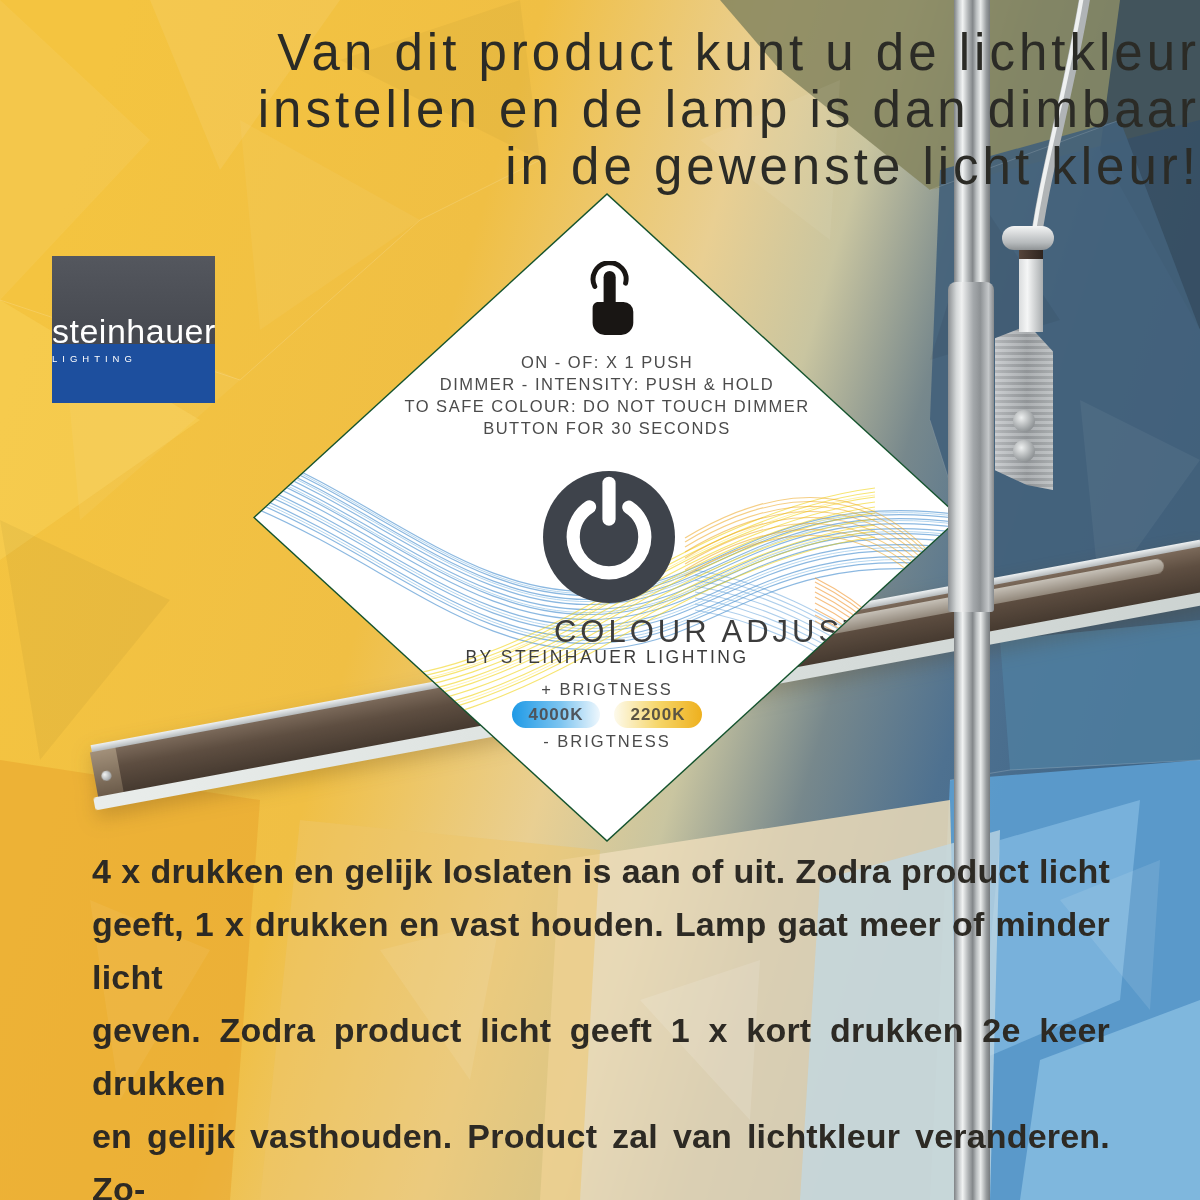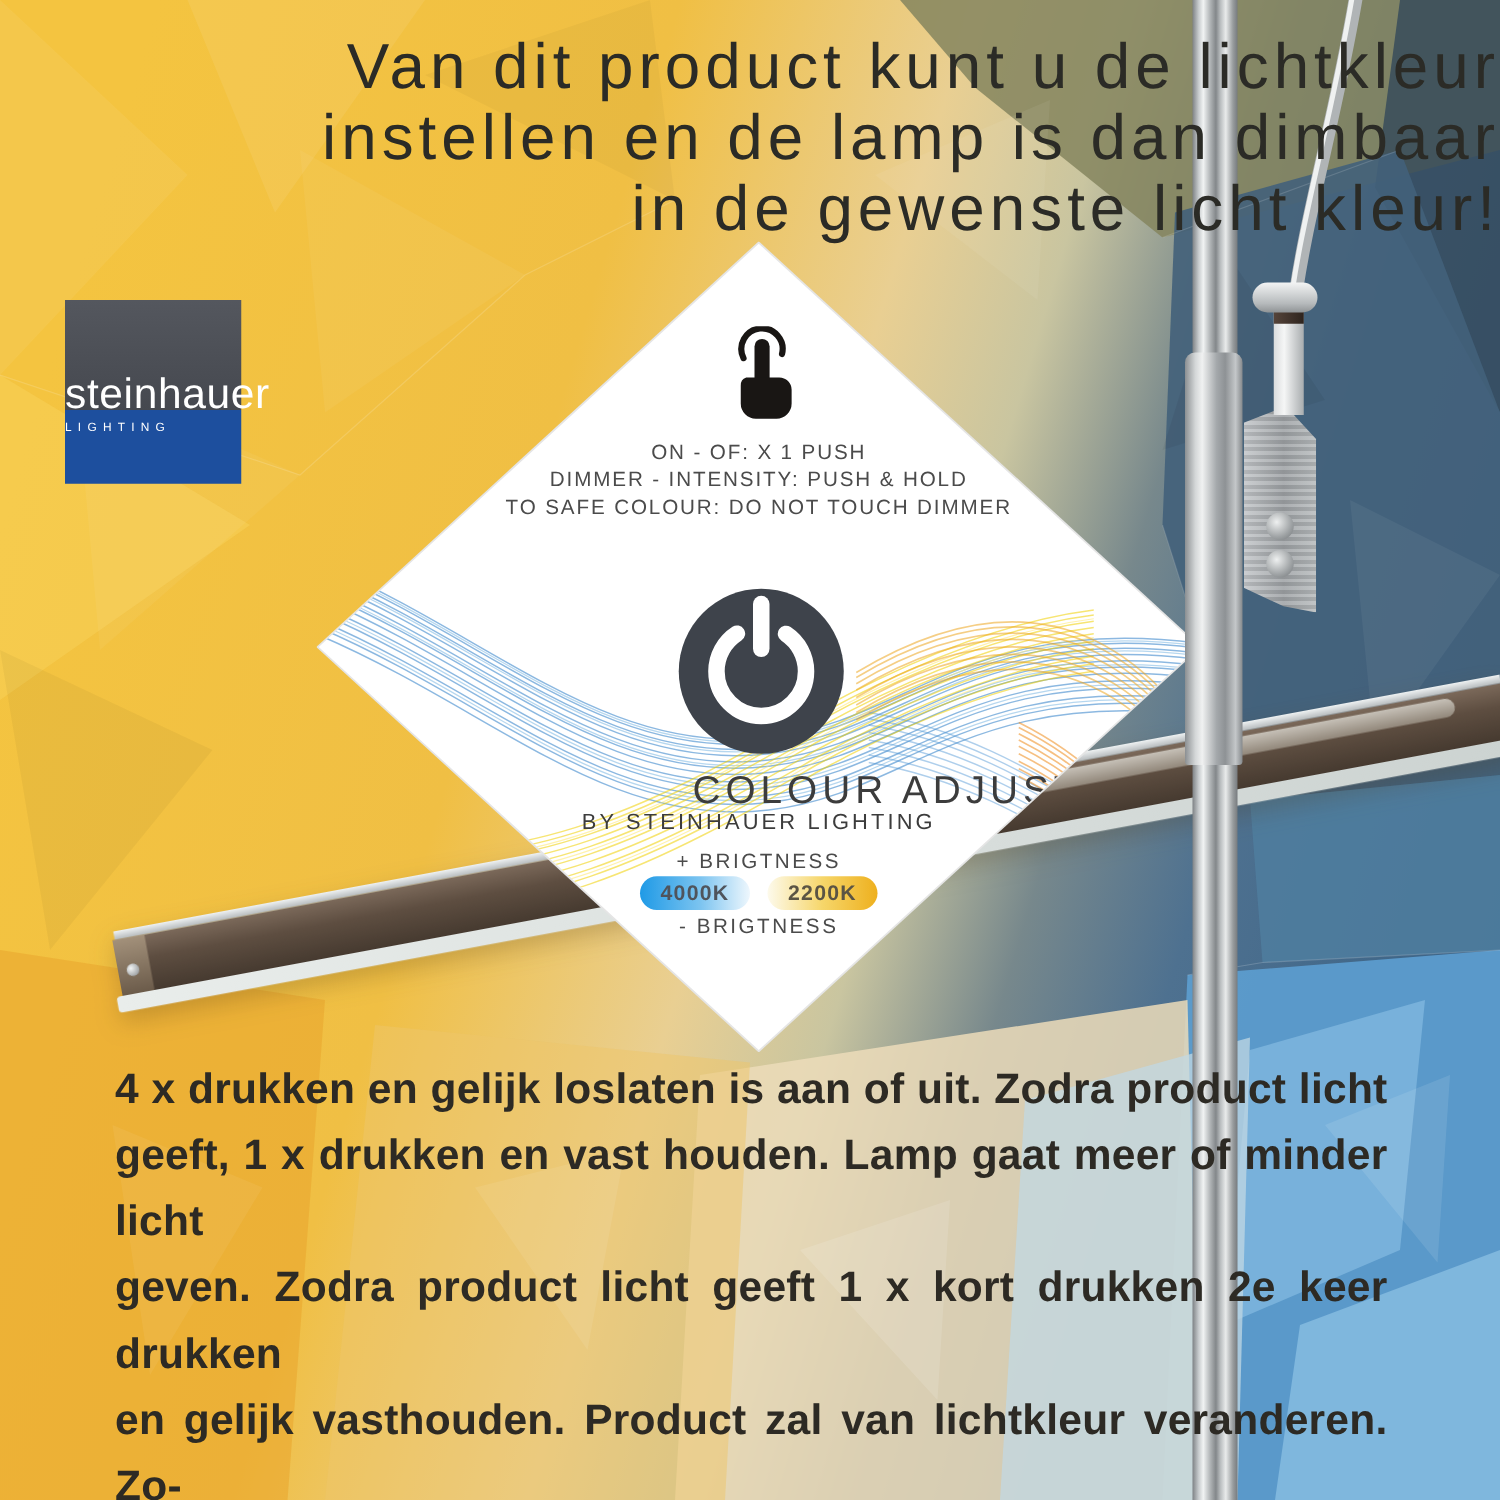--- a/index.html
+++ b/index.html
@@ -12,21 +12,21 @@
   .abs{position:absolute;}
 
   
   .headline{
     left:0;top:24px;width:1200px;text-align:right;
     font-size:51px;line-height:57px;font-weight:400;
     letter-spacing:4px;color:#2b2b26;z-index:40;
   }
 
   
-  .logo{left:52px;top:240px;width:141px;height:147px;z-index:30;}
+  .logo{left:52px;top:256px;width:163px;height:147px;z-index:30;}
   .logo-top{position:absolute;left:0;top:0;width:100%;height:88px;background:linear-gradient(180deg,#54575e,#45484f);}
   .logo-bottom{position:absolute;left:0;top:88px;width:100%;height:59px;background:#1d4f9e;}
   .logo-brand{position:absolute;left:0;top:56px;width:100%;text-align:center;color:#fff;font-size:34px;font-weight:400;letter-spacing:.5px;}
   .logo-tag{position:absolute;left:0;top:97px;width:100%;text-align:left;color:#fff;font-size:9.5px;font-weight:400;letter-spacing:5px;}
 
   
   .bar{
     left:95px;top:745px;width:1130px;height:70px;
     transform:rotate(-10.5deg);transform-origin:0 50%;
     z-index:10;filter:drop-shadow(0 8px 10px rgba(80,55,20,.25));
@@ -35,21 +35,21 @@
   .bar-body{position:absolute;left:0;top:7px;right:0;height:45px;background:linear-gradient(180deg,#7b695a 0%,#5e4e41 40%,#463a30 100%);}
   .bar-slot{position:absolute;left:450px;top:11px;width:640px;height:15px;border-radius:8px;background:linear-gradient(180deg,#cac5bc,#948a7d);opacity:.95;}
   .bar-cap{position:absolute;left:0;top:7px;width:26px;height:45px;background:linear-gradient(180deg,#a2907a,#6b5b4a);}
   .bar-pin{position:absolute;left:7px;top:28px;width:10px;height:10px;border-radius:50%;background:radial-gradient(circle at 35% 35%,#f2f4f4,#83878a);}
   .bar-diffuser{position:absolute;left:-5px;top:52px;right:-2px;height:13px;border-radius:3px;background:linear-gradient(90deg,#e9edeb,#ccd3d1);}
 
   
   .diamond-outer{
     left:253px;top:193px;width:708px;height:649px;
     clip-path:polygon(50% 0,100% 50%,50% 100%,0 50%);
-    background:#e5e5e5;z-index:20;
+    background:#14532d;z-index:20;
     filter:drop-shadow(0 3px 7px rgba(40,40,40,.4));
   }
   .diamond{
     position:absolute;left:2px;top:2px;width:704px;height:645px;
     clip-path:polygon(50% 0,100% 50%,50% 100%,0 50%);
     background:#fff;
   }
   .tap{position:absolute;left:320px;top:66px;width:66px;height:84px;}
   .instructions{position:absolute;left:0;top:156px;width:100%;text-align:center;
     font-size:16.5px;line-height:22px;letter-spacing:1.5px;color:#4b4b4b;font-weight:400;}
@@ -161,20 +161,21 @@
       <svg class="tap" viewBox="0 0 60 70">
         <path d="M18,20 A15 15 0 1 1 46,17" fill="none" stroke="#191614" stroke-width="4.5" stroke-linecap="round"></path>
         <rect x="26" y="6" width="11" height="38" rx="5.5" fill="#191614"></rect>
         <path d="M20,34 h24 a9 9 0 0 1 9 9 v10 a11 11 0 0 1 -11 11 h-15 a11 11 0 0 1 -11 -11 v-13 a6 6 0 0 1 4 -6 z" fill="#191614"></path>
       </svg>
 
       <div class="instructions">
         <div>ON - OF: X 1 PUSH</div>
         <div>DIMMER - INTENSITY: PUSH &amp; HOLD</div>
         <div>TO SAFE COLOUR: DO NOT TOUCH DIMMER</div>
+        <div>BUTTON FOR 30 SECONDS</div>
       </div>
 
       <svg class="waves" viewBox="0 0 708 290">
         <defs>
           <path id="wavA" d="M0,30 C140,90 230,185 360,170 C470,158 520,70 708,95" fill="none"></path>
           <path id="wavB" d="M440,150 C560,170 640,250 708,268" fill="none"></path>
           <path id="wavC" d="M20,250 C160,290 300,205 400,148 C460,115 540,78 620,68" fill="none"></path>
           <path id="wavD" d="M430,118 C540,52 620,72 680,138 C700,163 706,200 708,238" fill="none"></path>
           <path id="wavE" d="M560,158 C640,198 662,250 700,292" fill="none"></path>
         </defs>

